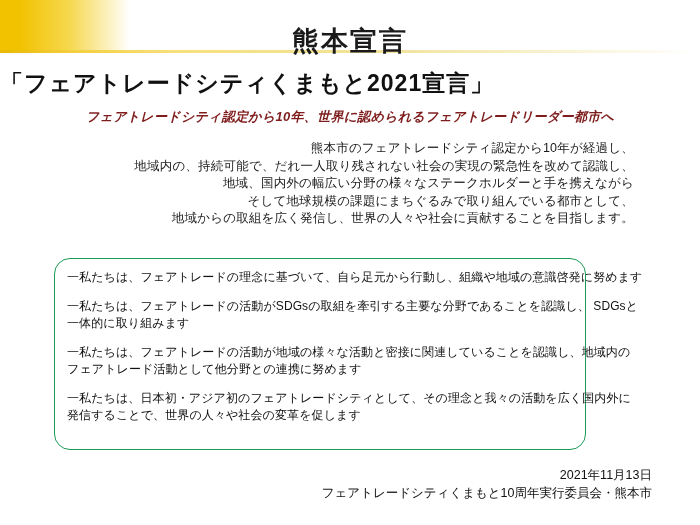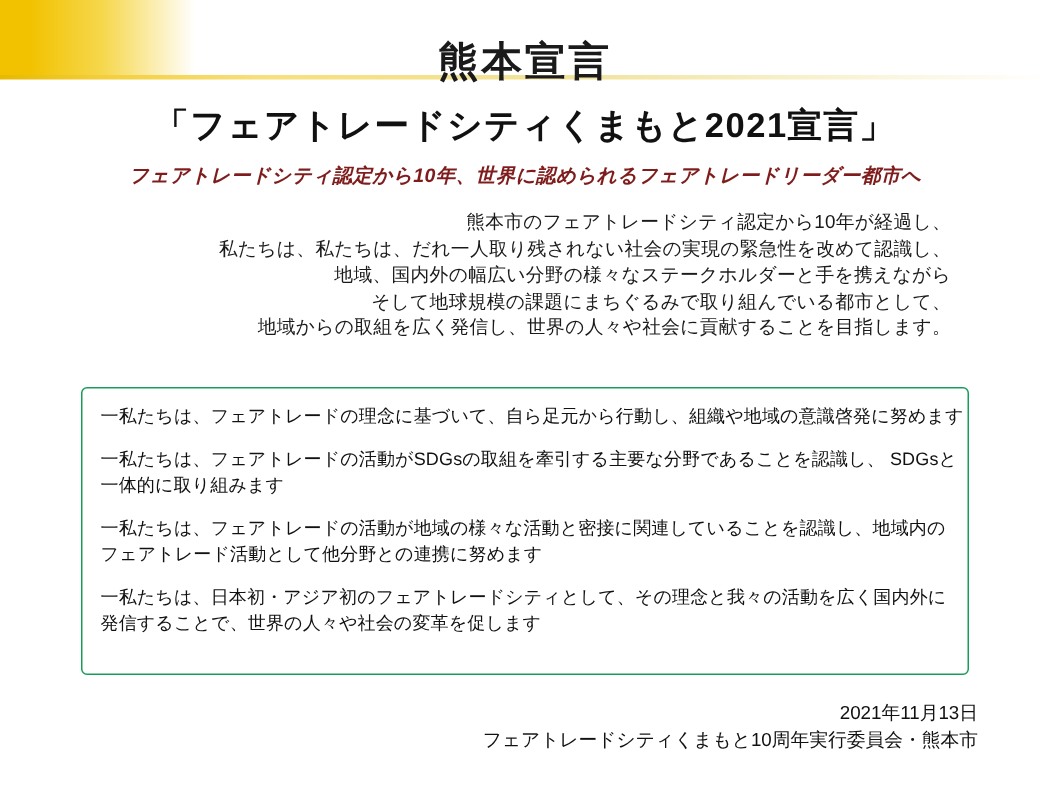--- a/index.html
+++ b/index.html
@@ -74,21 +74,20 @@
     color: #1a1a1a;
     letter-spacing: 2px;
   }
 
   
   .main-title {
     position: absolute;
     left: 0;
     top: 68px;
     width: 700px;
-    text-align: center;
     font-size: 23px;
     font-weight: bold;
     color: #111111;
     letter-spacing: 1px;
   }
   .subtitle {
     position: absolute;
     left: 0;
     top: 108px;
     width: 700px;
@@ -114,24 +113,24 @@
   .intro div {
     white-space: nowrap;
     text-align: right;
   }
 
   
   .pledge-box {
     position: absolute;
     left: 54px;
     top: 258px;
-    width: 592px;
+    width: 532px;
     height: 192px;
     border: 1.6px solid #1a9b5a;
-    border-radius: 4px;
+    border-radius: 16px;
     box-sizing: border-box;
   }
   .pledge-list {
     position: absolute;
     left: 12px;
     top: 10px;
     right: 12px;
   }
   .pledge-item {
     font-size: 12px;
@@ -166,21 +165,21 @@
     <div class="header-fade"></div>
     <div class="header-underline"></div>
     <div class="header-title">熊本宣言</div>
   </div>
 
   <div class="main-title">「フェアトレードシティくまもと2021宣言」</div>
   <div class="subtitle">フェアトレードシティ認定から10年、世界に認められるフェアトレードリーダー都市へ</div>
 
   <div class="intro">
     <div>熊本市のフェアトレードシティ認定から10年が経過し、</div>
-    <div>私たちは、私たちは、だれ一人取り残されない社会の実現の緊急性を改めて認識し、</div>
+    <div>地域内の、持続可能で、だれ一人取り残されない社会の実現の緊急性を改めて認識し、</div>
     <div>地域、国内外の幅広い分野の様々なステークホルダーと手を携えながら</div>
     <div>そして地球規模の課題にまちぐるみで取り組んでいる都市として、</div>
     <div>地域からの取組を広く発信し、世界の人々や社会に貢献することを目指します。</div>
   </div>
 
   <div class="pledge-box">
     <div class="pledge-list">
 
       <div class="pledge-item">
         <div>一私たちは、フェアトレードの理念に基づいて、自ら足元から行動し、組織や地域の意識啓発に努めます</div>

